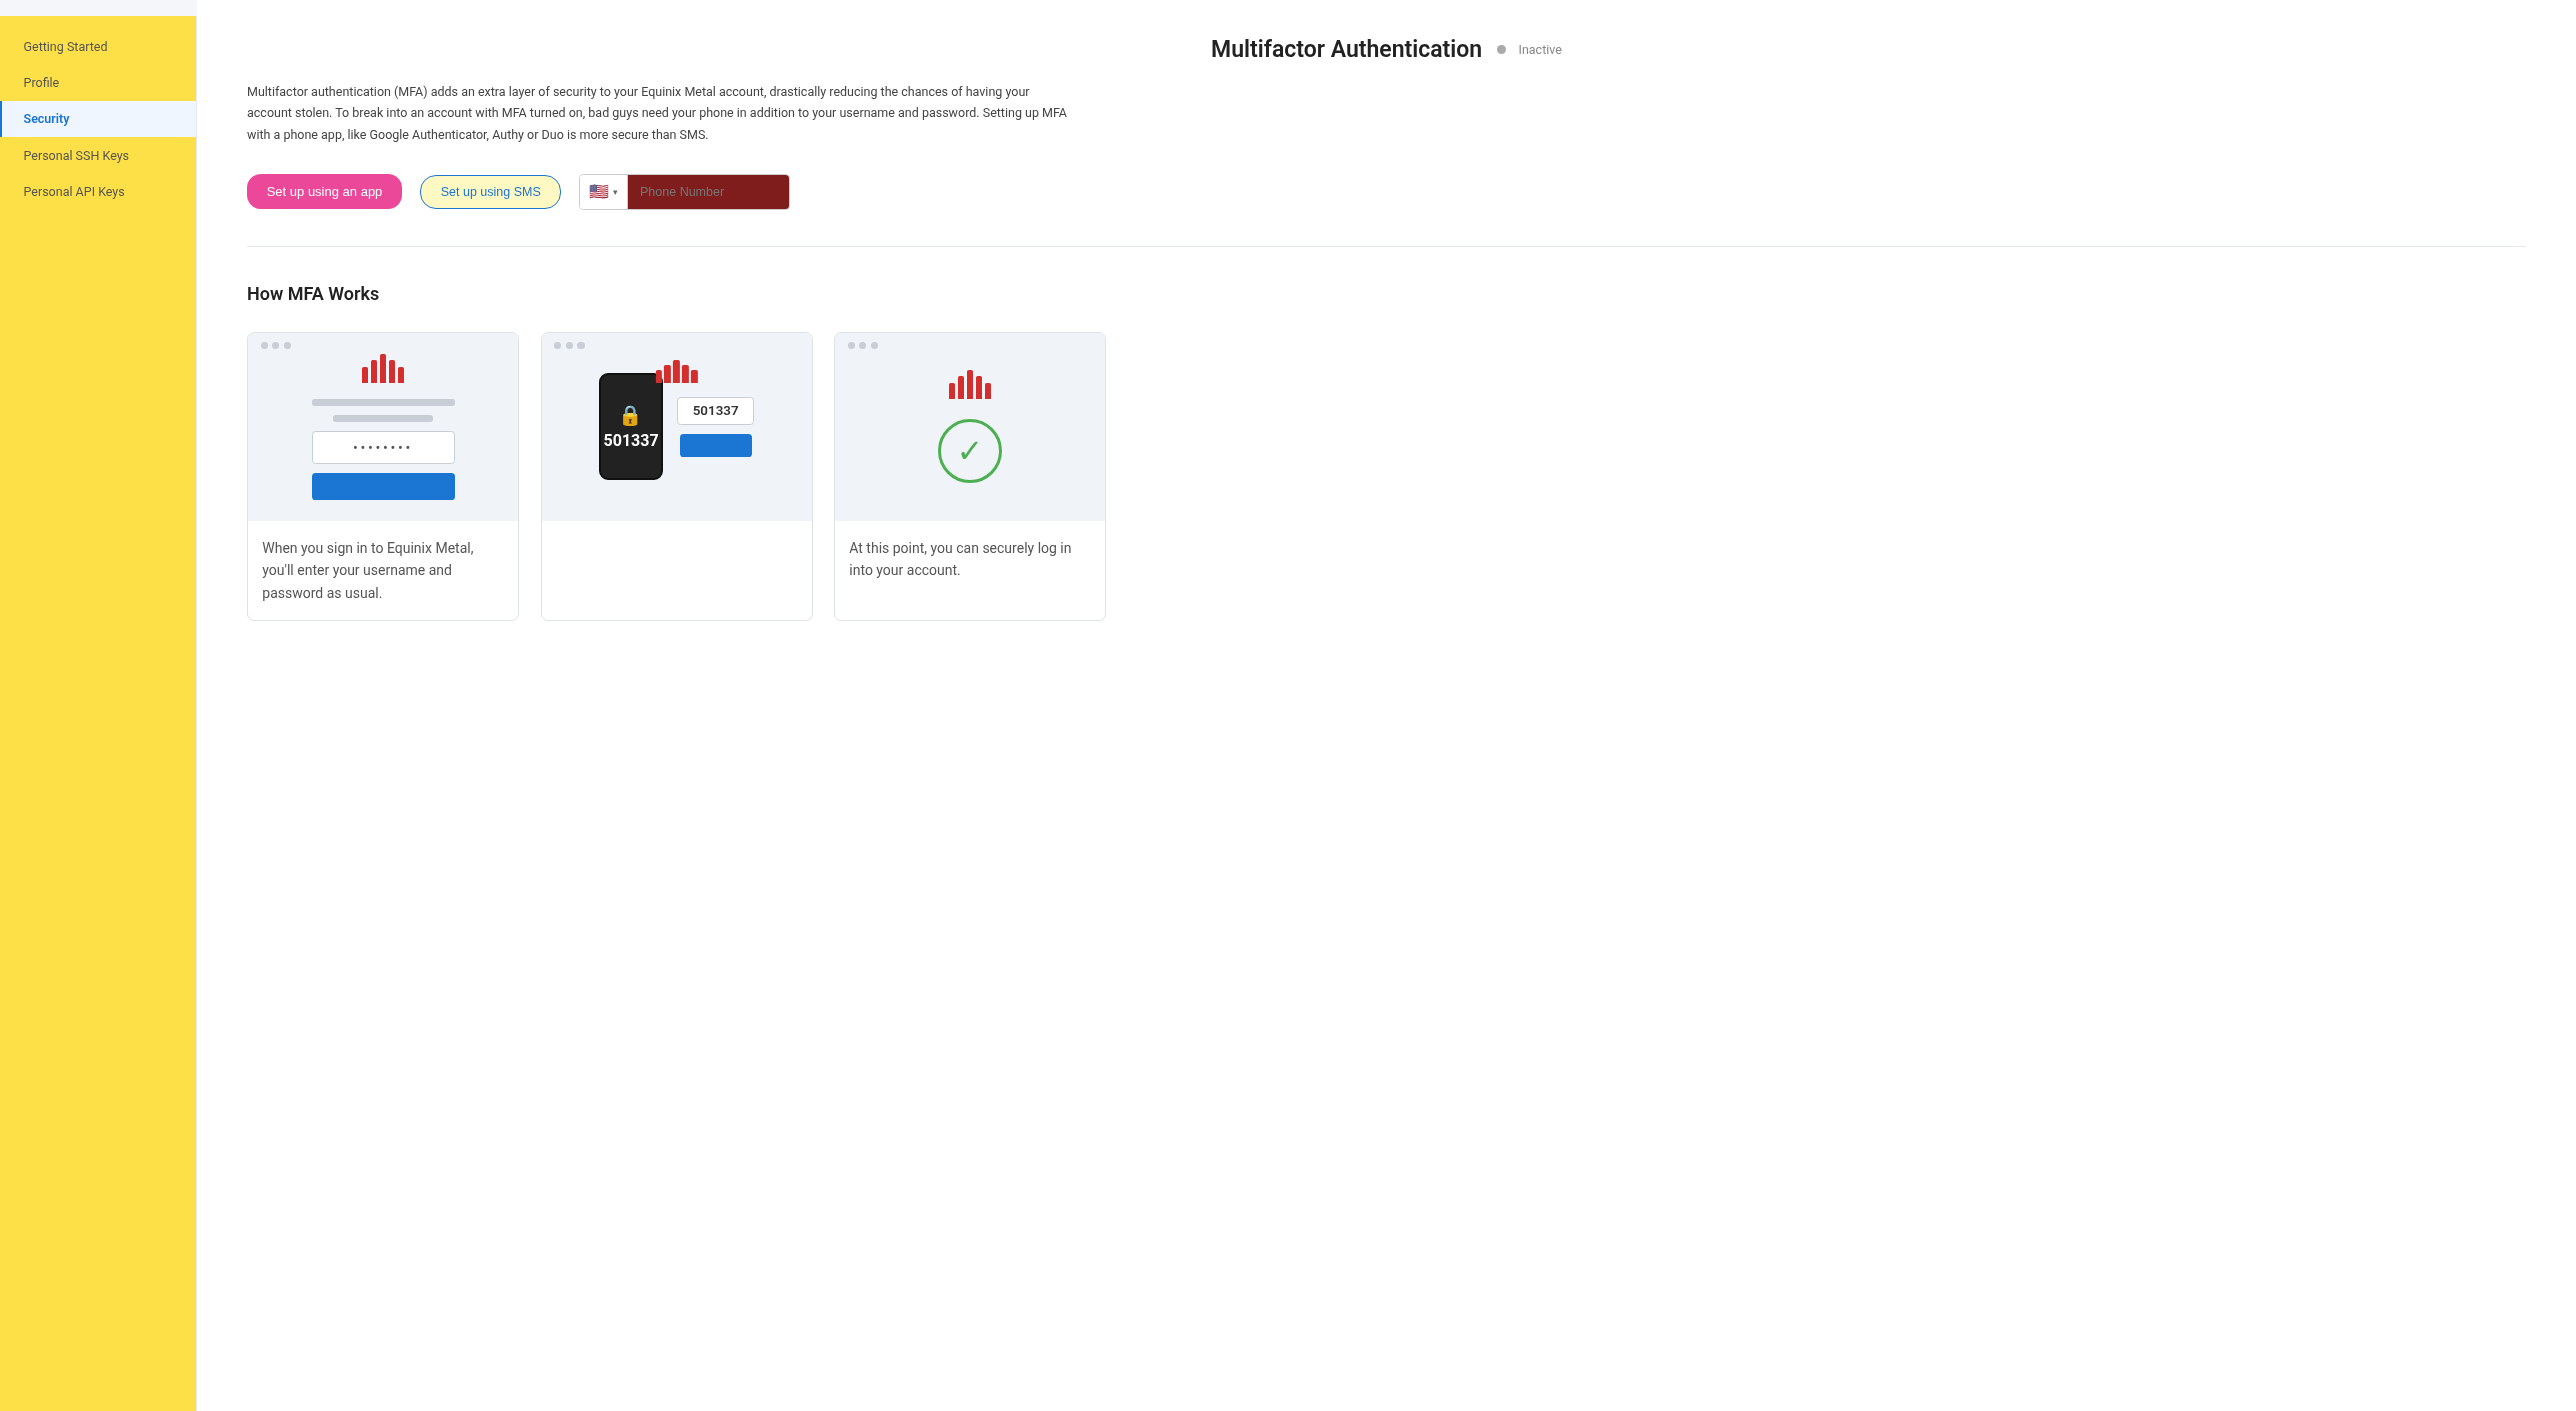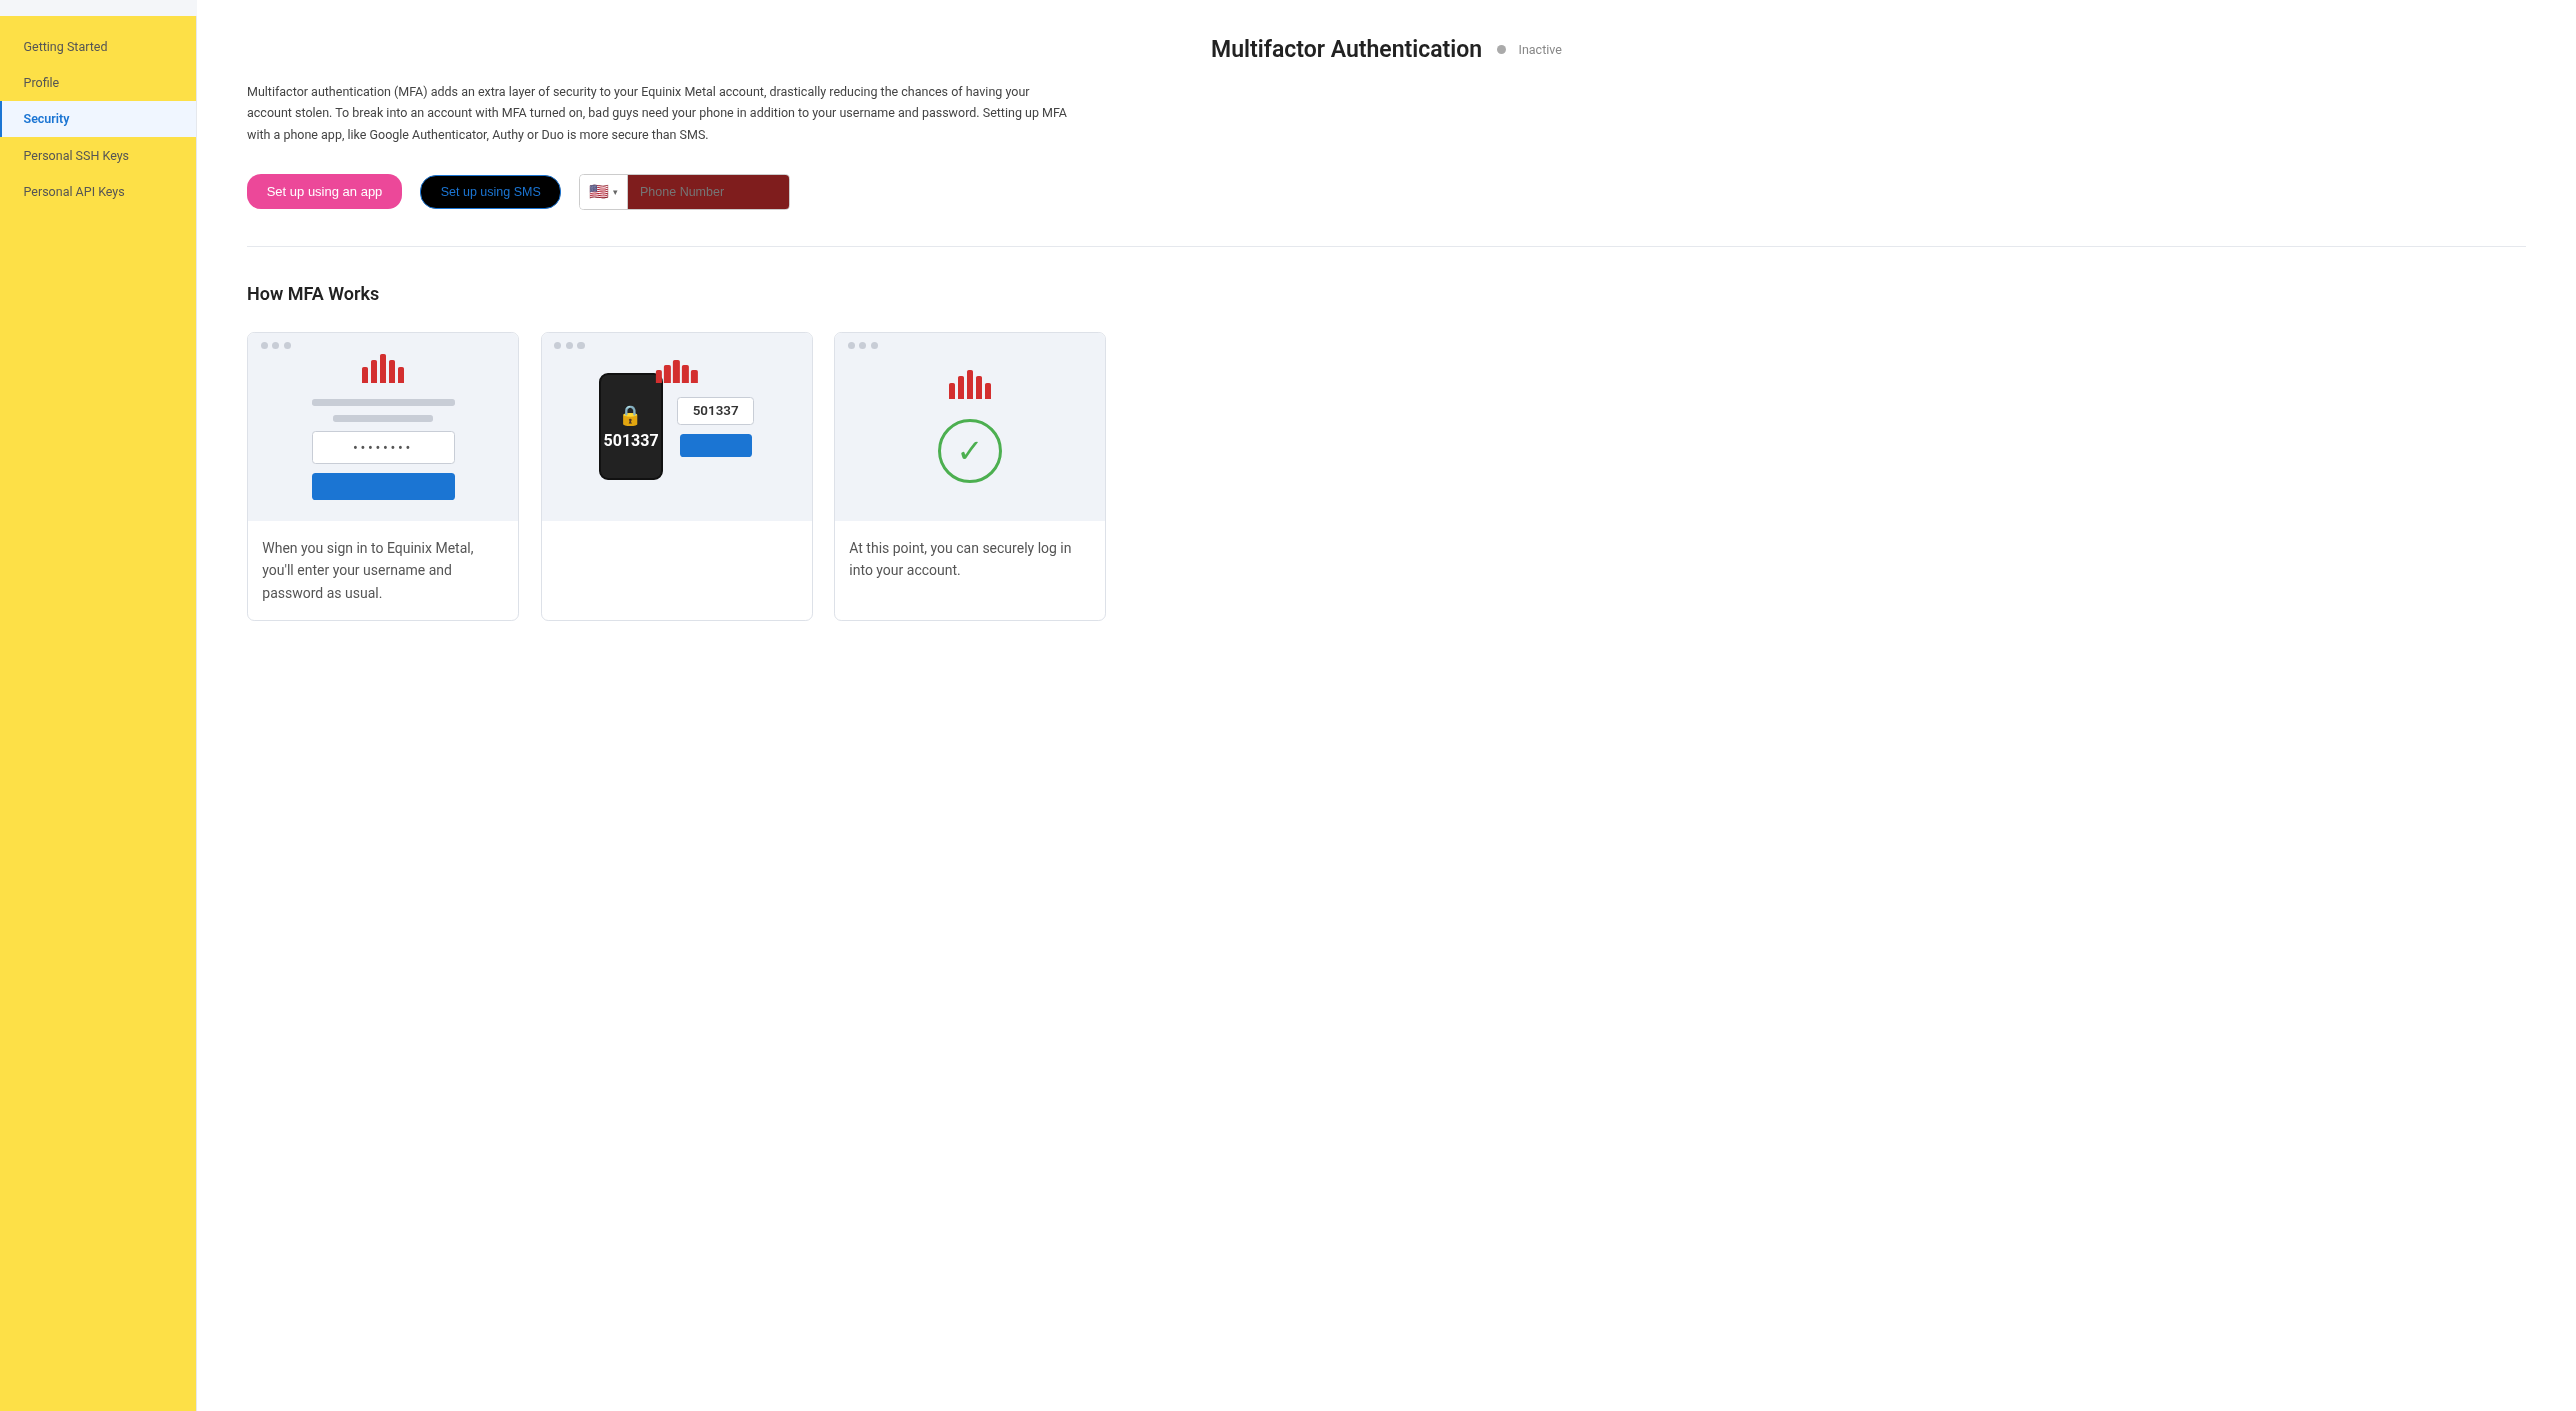--- a/index.html
+++ b/index.html
@@ -86,21 +86,21 @@
       background: #ec4899;
       color: #fff;
       border: none;
       border-radius: 14px;
       padding: 9.8px 19.7px;
       font-size: 13px;
       font-weight: 500;
       cursor: pointer;
     }
     .btn-outline {
-      background: #000000;
+      background: #fef9c3;
       color: #1b75d3;
       border: 1.3px solid #1b75d3;
       border-radius: 16px;
       padding: 9px 19.7px;
       font-size: 12.5px;
       font-weight: 500;
       cursor: pointer;
     }
 
     

